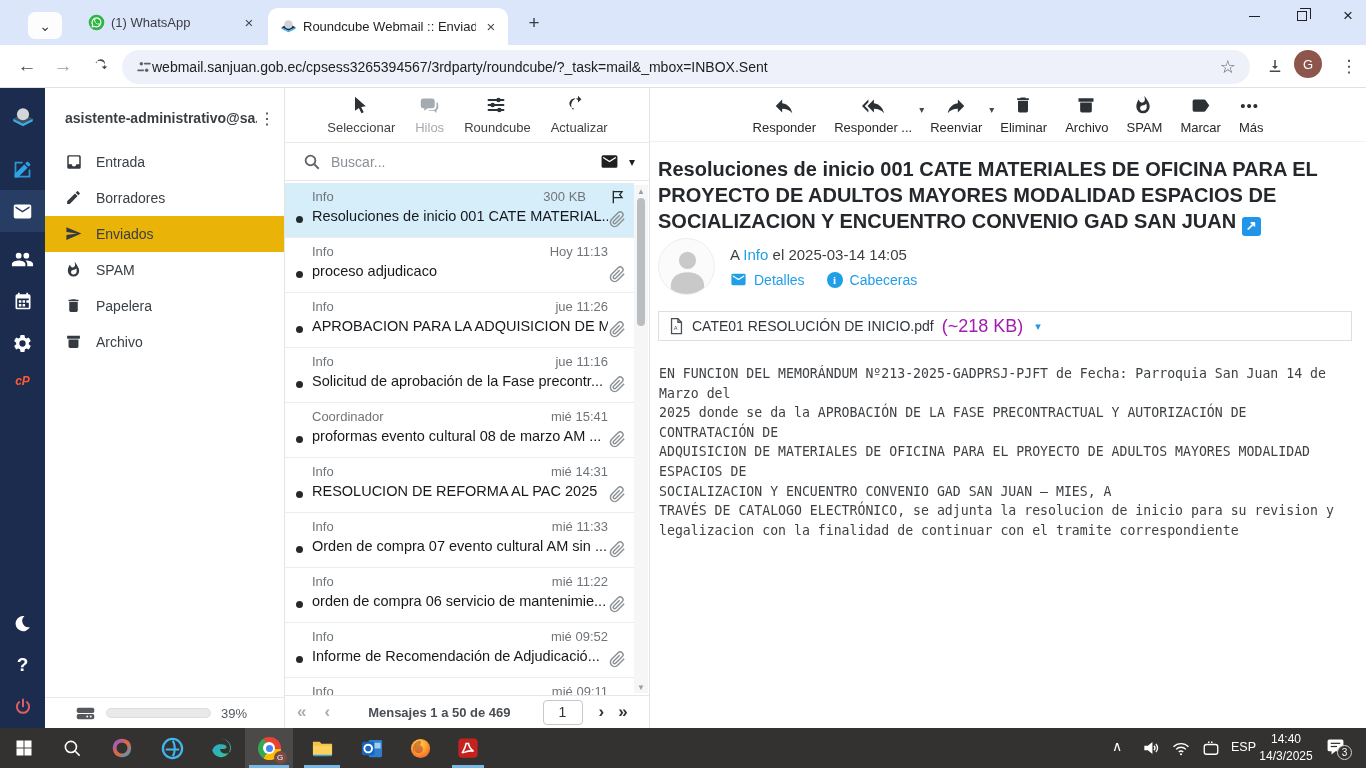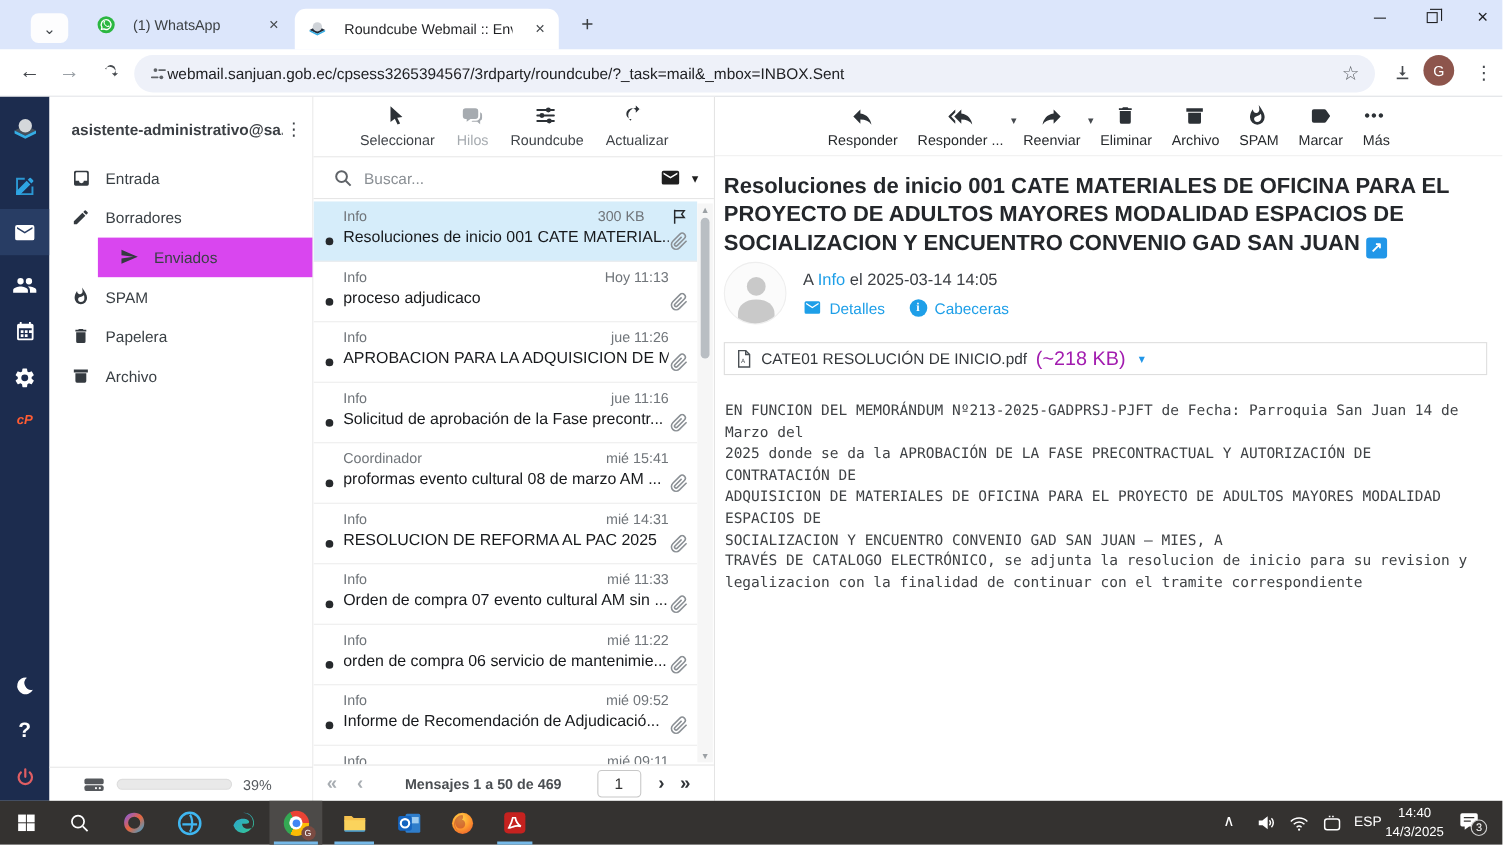--- a/index.html
+++ b/index.html
@@ -3,21 +3,21 @@
 <meta charset="utf-8">
 <style>
   * { margin:0; padding:0; box-sizing:border-box; }
   html,body { width:1366px; height:768px; overflow:hidden; font-family:"Liberation Sans", sans-serif; }
   .abs { position:absolute; }
   #stage { position:relative; width:1366px; height:768px; background:#fff; }
 
   
   .titlebar { left:0; top:0; width:1366px; height:45px; background:#dce6fb; }
   .tabsearch { left:28px; top:12px; width:34px; height:27px; background:#fdfdfe; border-radius:7px; color:#41464b; font-size:14px; display:flex; align-items:center; justify-content:center; }
-  .tab { top:0; height:45px; display:flex; align-items:center; gap:16px; font-size:13px; color:#3c4043; }
+  .tab { top:0; height:45px; display:flex; align-items:center; gap:6px; font-size:13px; color:#3c4043; }
   .tab.inactive { left:74px; width:192px; padding:0 8px 0 14px; }
   .tab.active { left:268px; top:8px; height:37px; width:240px; background:#fff; border-radius:10px 10px 0 0; padding:0 8px 0 12px; color:#1f2023; }
   .tabtitle { flex:1; overflow:hidden; white-space:nowrap; }
   .tabclose { color:#45494d; font-size:15px; width:18px; height:18px; line-height:18px; text-align:center; border-radius:50%; }
   .newtab { left:520px; top:10px; width:28px; height:26px; color:#3c4043; font-size:19px; display:flex; align-items:center; justify-content:center; }
   .wbtn { top:0; width:44px; height:32px; display:flex; align-items:center; justify-content:center; color:#202124; }
   .minline { width:11px; height:0; border-top:1.6px solid #202124; }
   .restore { width:10px; height:10px; border:1.4px solid #202124; position:relative; background:#dce6fb; }
   .restore:before { content:""; position:absolute; left:2px; top:-4px; width:10px; height:10px; border:1.4px solid #202124; border-bottom:none; border-left:none; }
   .navbar { left:0; top:45px; width:1366px; height:43px; background:#fff; border-bottom:1px solid #dfe1e5; }
@@ -32,21 +32,21 @@
   .railslot.active { background:#283d64; }
   .cp { color:#ff5c33; font-weight:bold; font-style:italic; font-size:12px; }
   .helpq { color:#fff; font-size:19px; font-weight:bold; }
 
   
   .folders { left:45px; top:88px; width:240px; height:640px; background:#fff; border-right:1px solid #e4e4e4; }
   .acctrow { left:45px; top:96px; width:240px; height:44px; display:flex; align-items:center; padding:0 8px 0 20px; }
   .accttxt { flex:1; font-size:14px; font-weight:bold; color:#3b3f44; overflow:hidden; white-space:nowrap; }
   .kebab { color:#3b3f44; font-size:16px; width:20px; text-align:center; letter-spacing:0; }
   .folder { display:flex; align-items:center; gap:13px; height:36px; padding-left:20px; font-size:14px; color:#3a4045; }
-  .folder.sel { background:#d946ef;margin-left:44px; }
+  .folder.sel { background:#eab308; }
   .folder .fic { width:18px; height:18px; color:#343a40; }
   .quotarow { left:45px; top:697px; width:240px; height:31px; border-top:1px solid #e8e8e8; display:flex; align-items:center; gap:10px; padding-left:30px; }
   .qtrack { width:105px; height:10px; border-radius:5px; background:#e9e9e9; border:1px solid #ddd; overflow:hidden; }
   .qfill { width:39%; height:100%; background:#86c6ee; }
   .qpct { font-size:13px; color:#55595e; }
 
   
   .listpanel { left:285px; top:88px; width:365px; height:640px; background:#fff; border-right:1px solid #e4e4e4; }
   .ltoolbar { left:285px; top:88px; width:365px; height:54px; display:flex; justify-content:center; gap:20px; padding-top:7px; }
   .tbtn { display:flex; flex-direction:column; align-items:center; gap:3px; color:#3f4348; font-size:13px; position:relative; }

